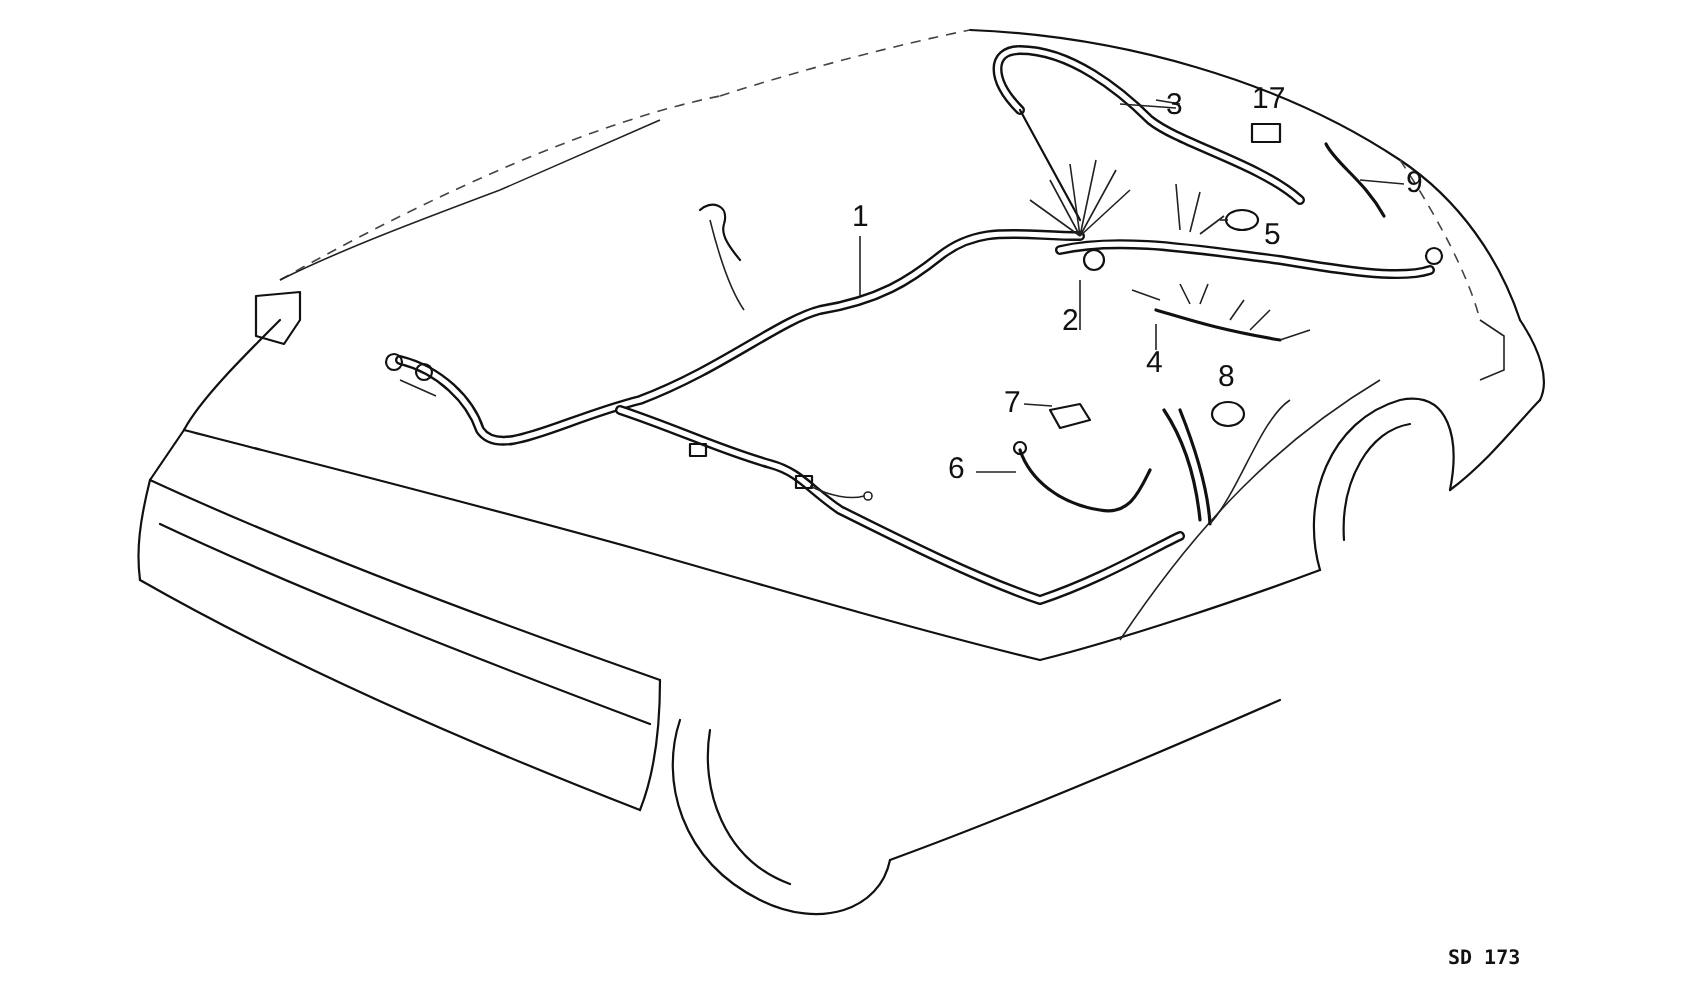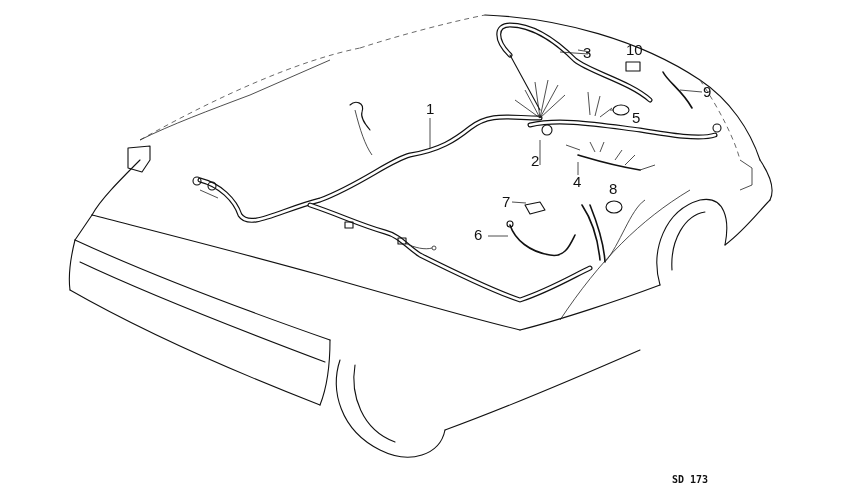--- a/index.html
+++ b/index.html
@@ -125,15 +125,15 @@
 
 <span class="callout" style="left:426px; top:101px;">1</span>
 <span class="callout" style="left:531px; top:153px;">2</span>
 <span class="callout" style="left:583px; top:45px;">3</span>
 <span class="callout" style="left:573px; top:174px;">4</span>
 <span class="callout" style="left:632px; top:110px;">5</span>
 <span class="callout" style="left:474px; top:227px;">6</span>
 <span class="callout" style="left:502px; top:194px;">7</span>
 <span class="callout" style="left:609px; top:181px;">8</span>
 <span class="callout" style="left:703px; top:84px;">9</span>
-<span class="callout" style="left:626px; top:42px;">10</span>
+<span class="callout" style="left:626px; top:42px;">17</span>
 
-<span class="code" style="left:672px; top:474px;">SD 173</span>
+<span class="code" style="left:724px; top:474px;">SD 173</span>
 
 </body></html>

